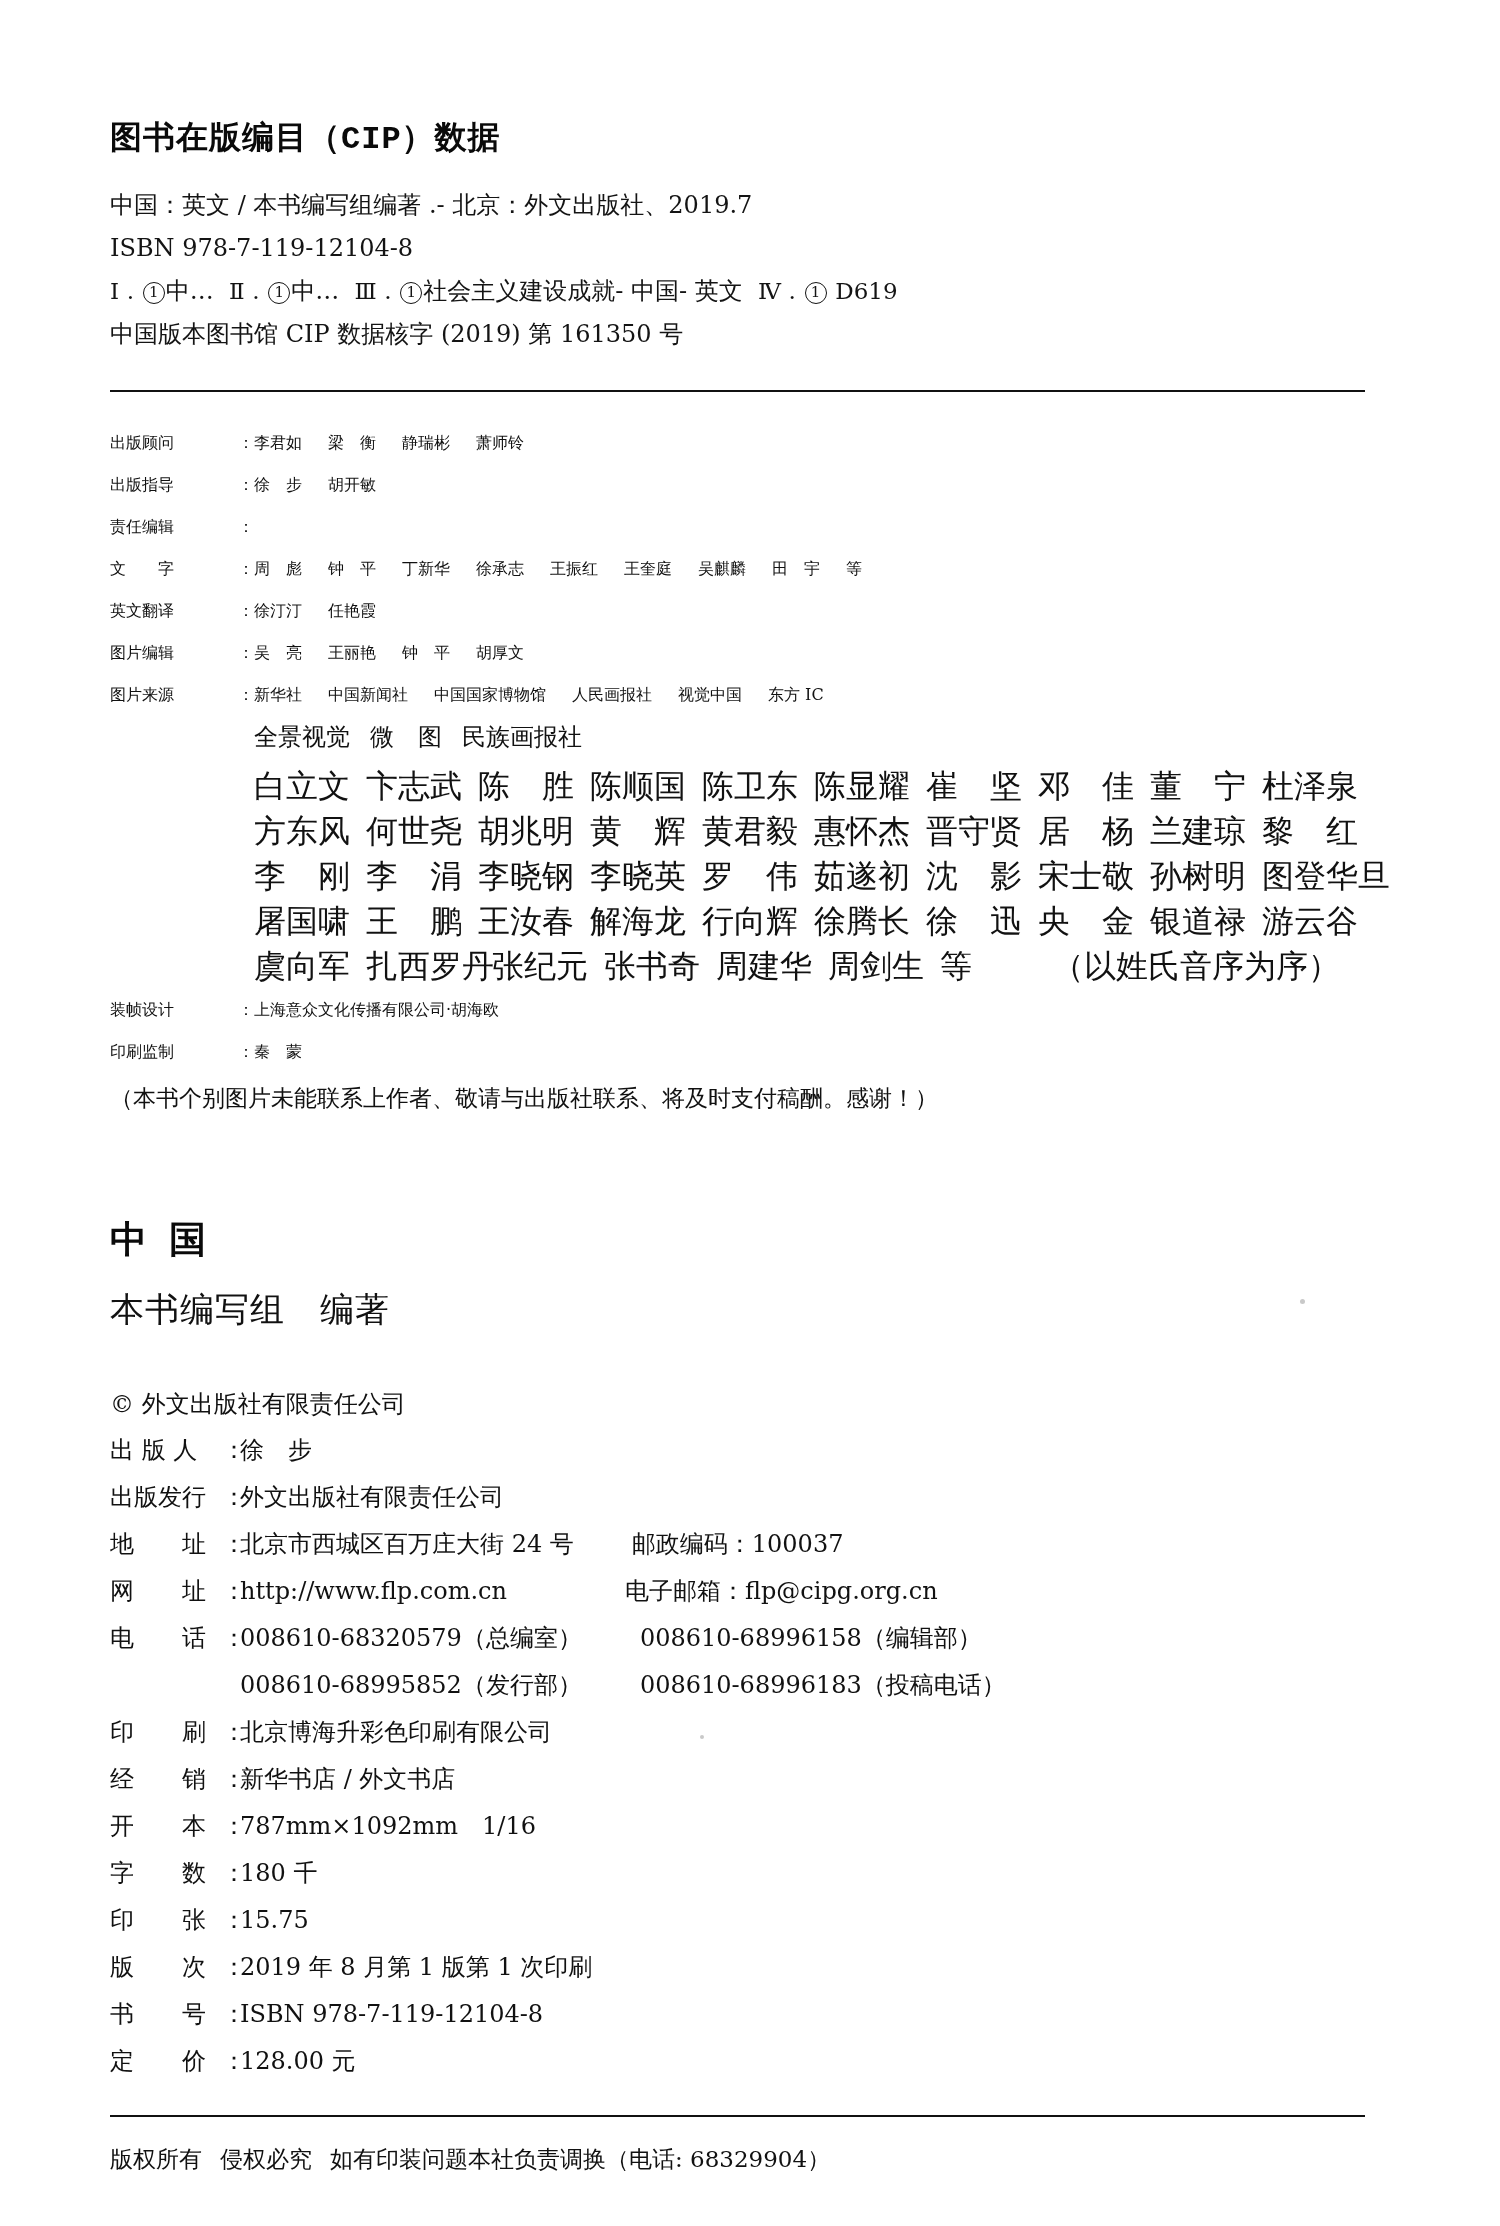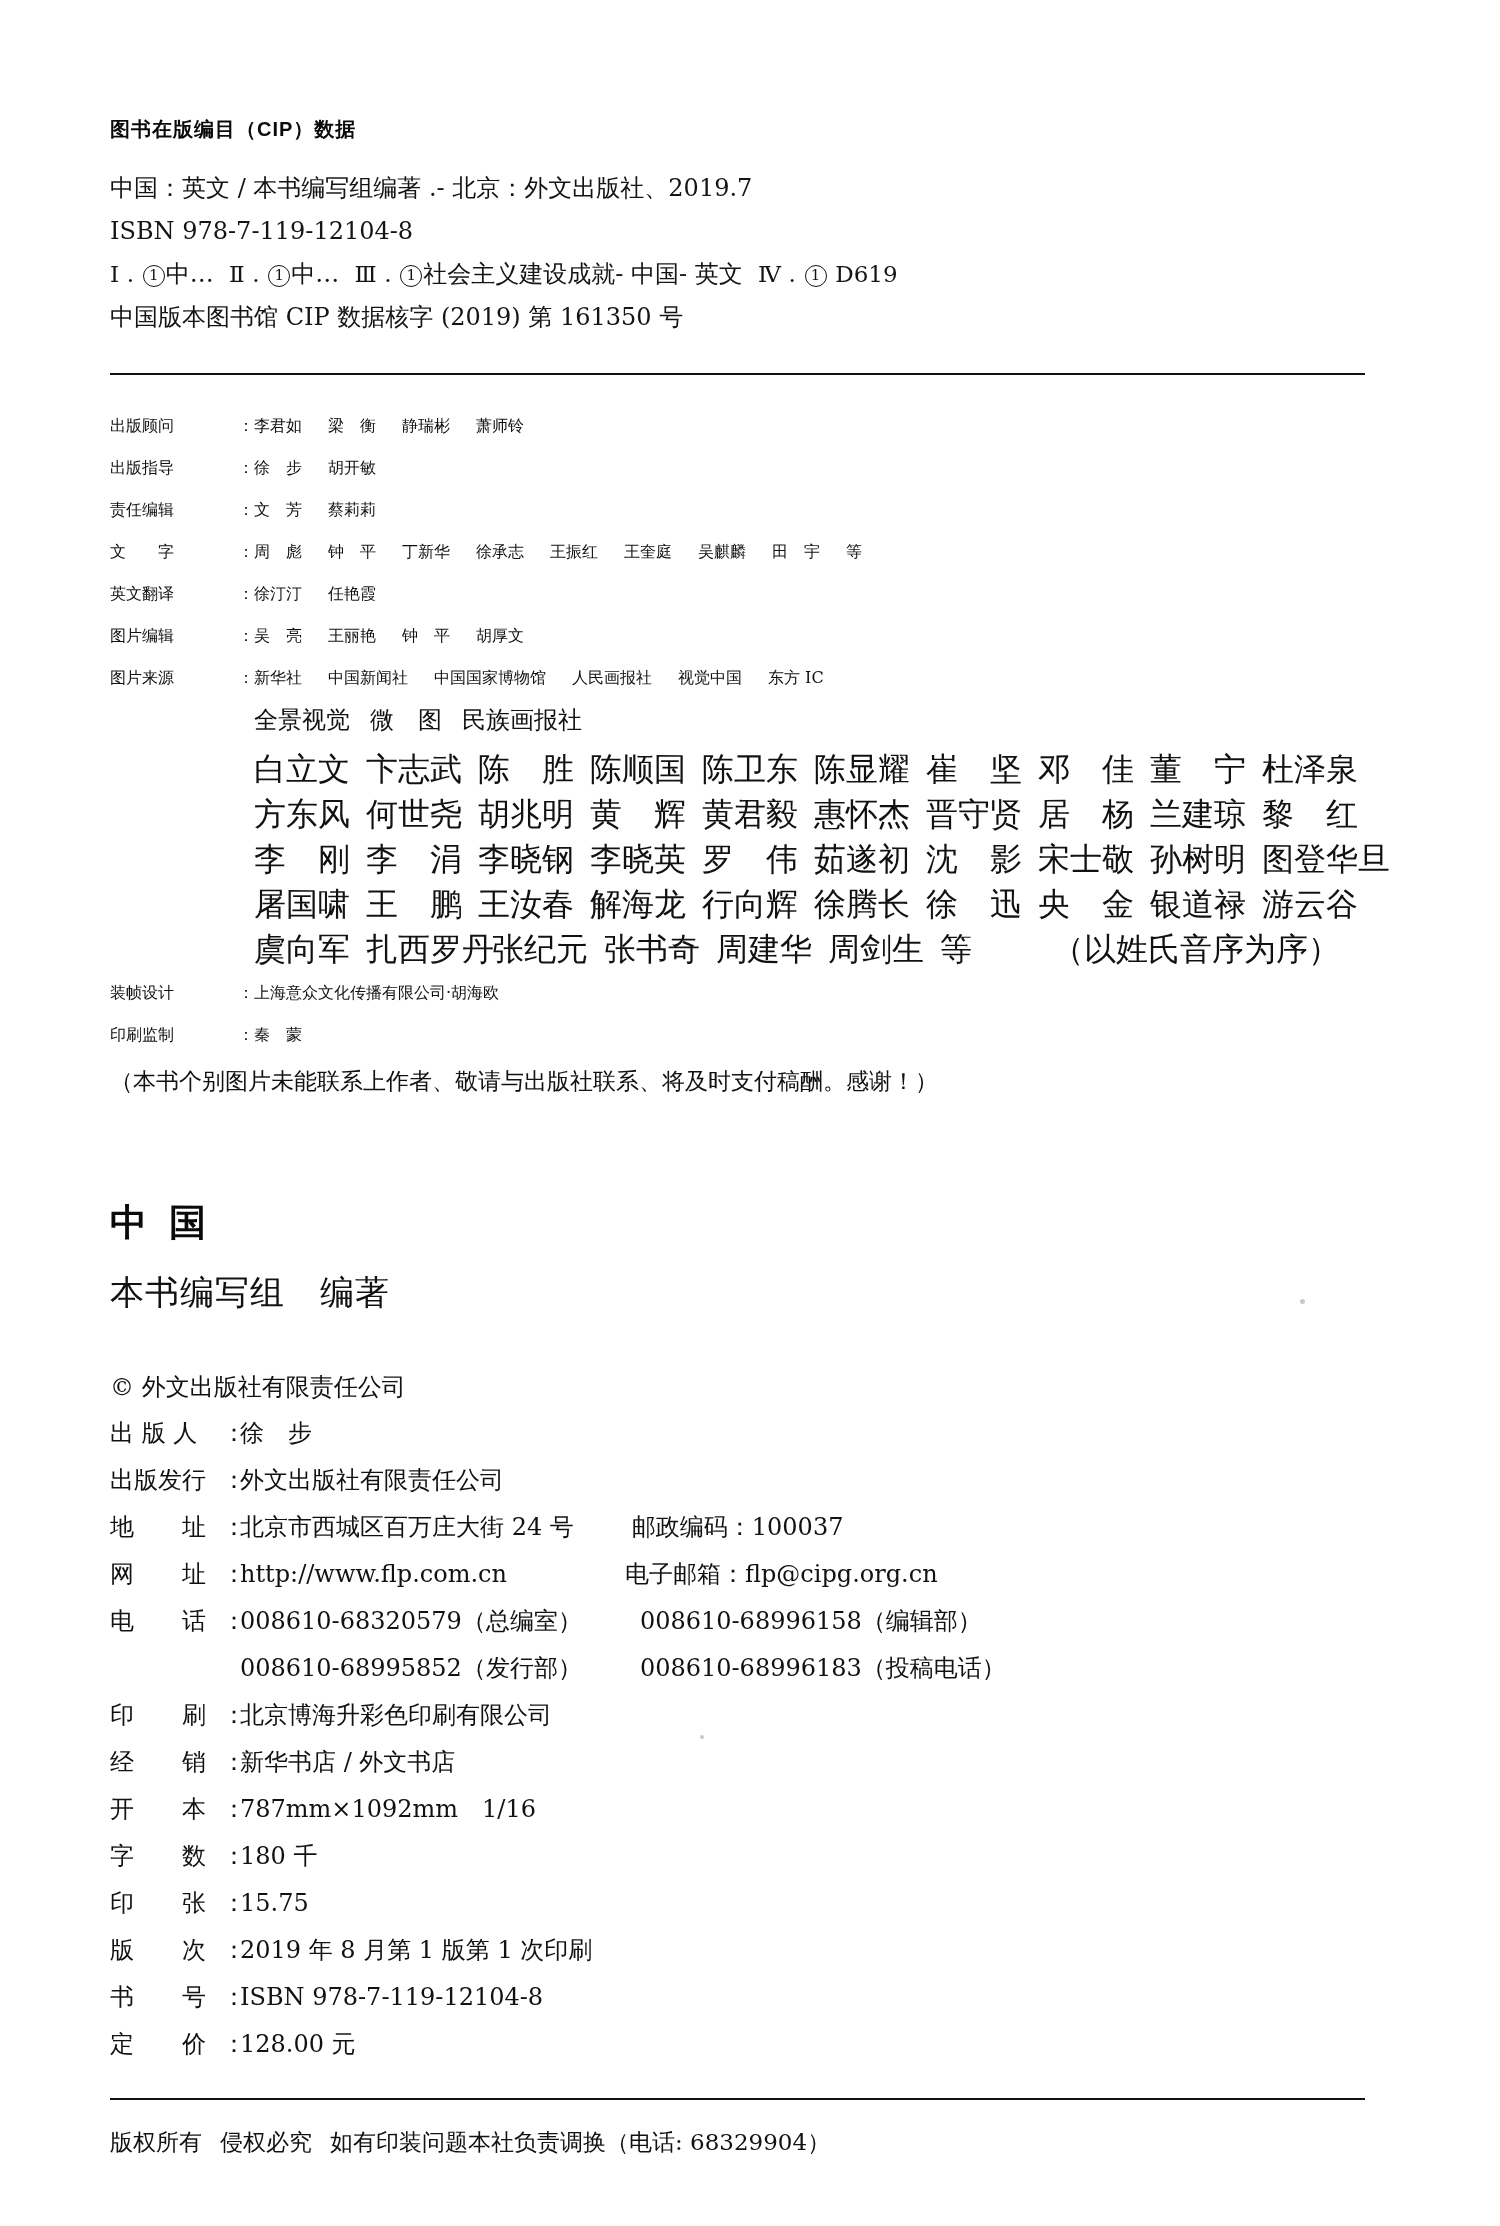--- a/index.html
+++ b/index.html
@@ -31,23 +31,23 @@
   }
   .content {
     position: absolute;
     left: 110px;
     top: 0;
     width: 1300px;
   }
 
   
   .cip-title {
-    font-family: Liberation Sans, sans-serif;
+    font-family: Liberation Mono, monospace;
     font-weight: bold;
-    font-size: 20px;
+    font-size: 32px;
     letter-spacing: 1px;
     margin-top: 116px;
     color: #0a0a0a;
   }
   .cip-lines {
     margin-top: 24px;
   }
   .cip-line {
     font-size: 24px;
     line-height: 43px;
@@ -252,21 +252,20 @@
             <div class="credit-value"><span class="nm">李君如</span><span class="nm">梁　衡</span><span class="nm">静瑞彬</span><span class="nm">萧师铃</span></div>
           </div>
           <div class="credit-row">
             <div class="credit-label">出版指导</div>
             <div class="credit-colon">：</div>
             <div class="credit-value"><span class="nm">徐　步</span><span class="nm">胡开敏</span></div>
           </div>
           <div class="credit-row">
             <div class="credit-label">责任编辑</div>
             <div class="credit-colon">：</div>
-            <div class="credit-value"><span class="nm">文　芳</span><span class="nm">蔡莉莉</span></div>
           </div>
           <div class="credit-row">
             <div class="credit-label">文　　字</div>
             <div class="credit-colon">：</div>
             <div class="credit-value"><span class="nm">周　彪</span><span class="nm">钟　平</span><span class="nm">丁新华</span><span class="nm">徐承志</span><span class="nm">王振红</span><span class="nm">王奎庭</span><span class="nm">吴麒麟</span><span class="nm">田　宇</span><span class="nm">等</span></div>
           </div>
           <div class="credit-row">
             <div class="credit-label">英文翻译</div>
             <div class="credit-colon">：</div>
             <div class="credit-value"><span class="nm">徐汀汀</span><span class="nm">任艳霞</span></div>

